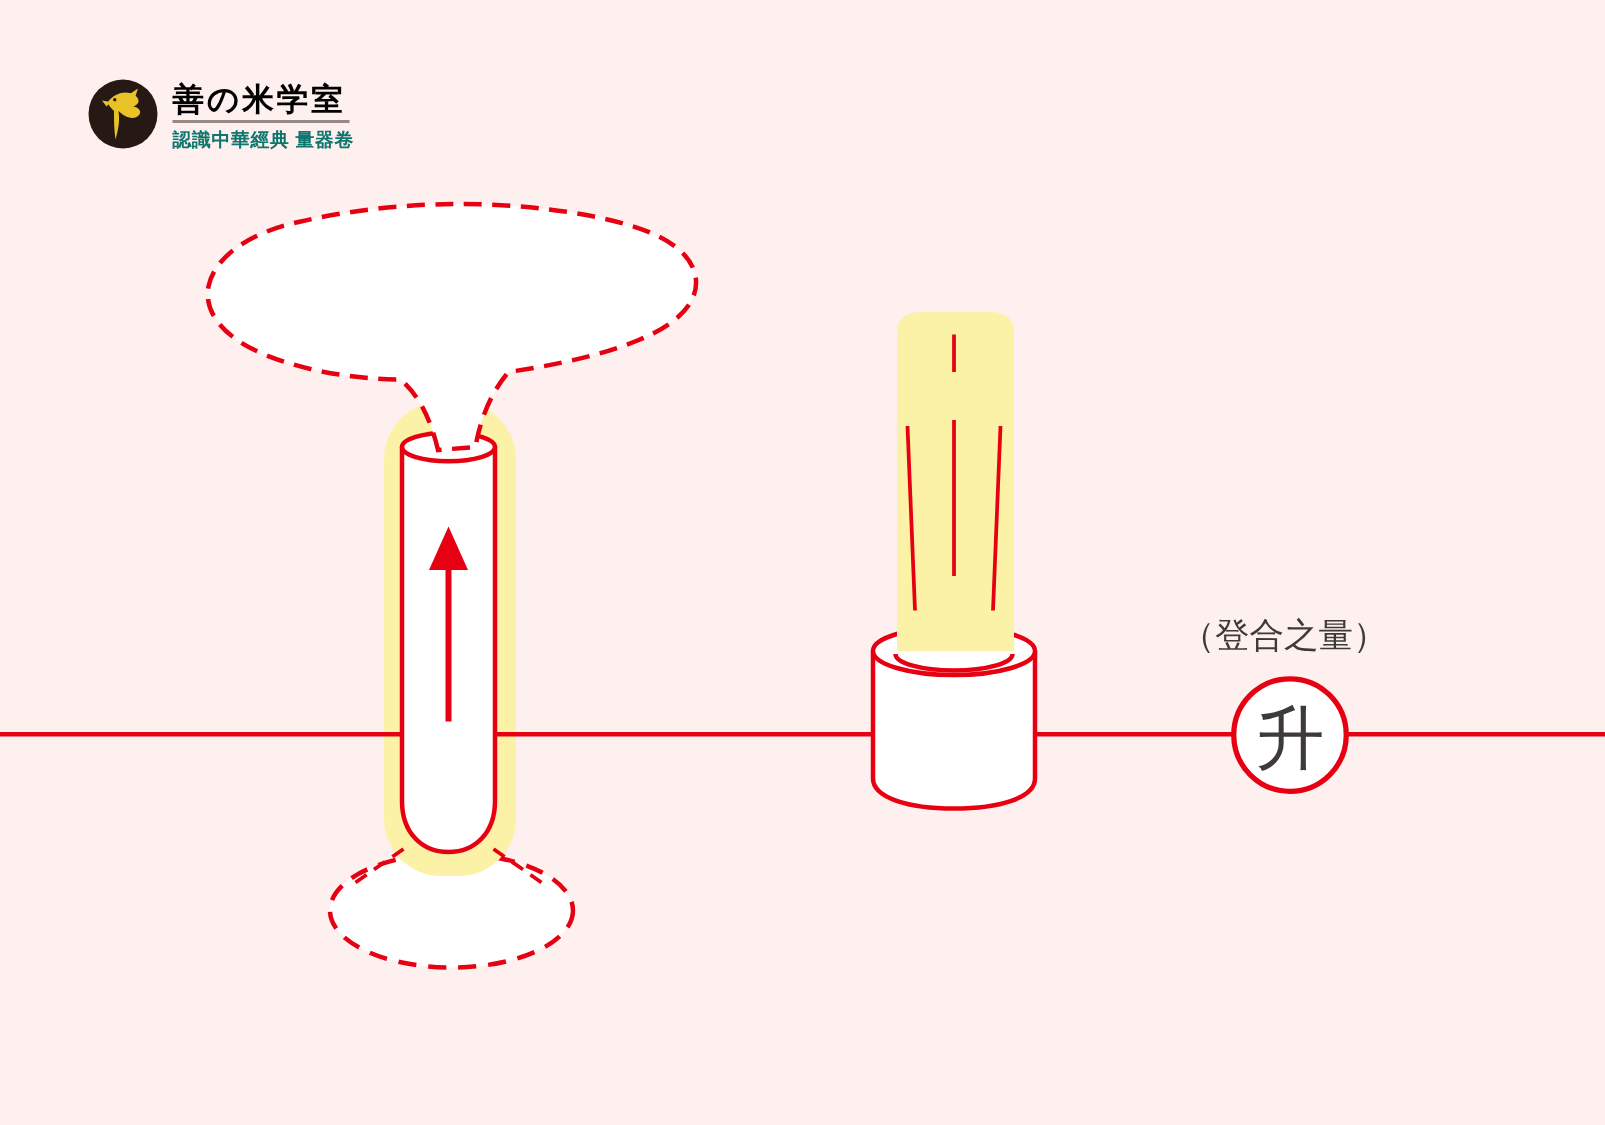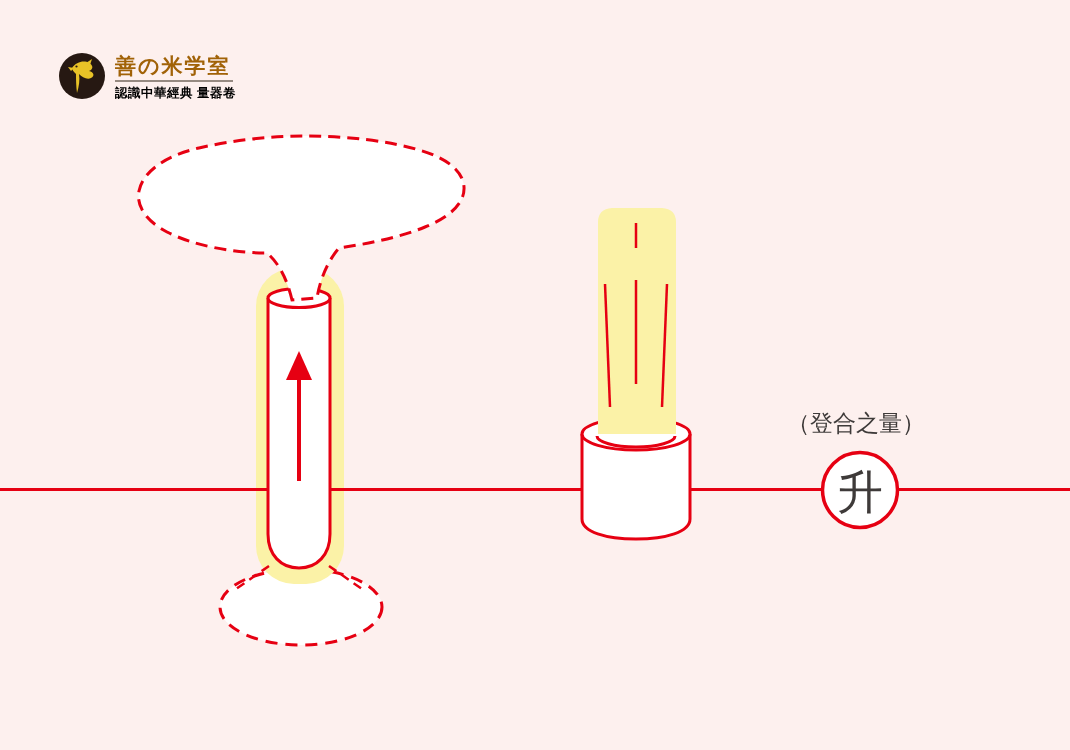--- a/index.html
+++ b/index.html
@@ -7,24 +7,24 @@
     position:relative;width:1070px;height:750px;overflow:hidden;
     background:#fdf0ee;
     font-family:"Liberation Sans",sans-serif;
   }
   .logo{position:absolute;left:59px;top:53px;display:flex;align-items:flex-start;gap:10px;}
   .logo-mark{width:46px;height:46px;border-radius:50%;background:#261812;
     display:flex;align-items:center;justify-content:center;flex:0 0 auto;}
   .logo-text{padding-top:1px;}
   .brand-title{
     font-family:"DejaVu Serif",serif;font-size:21px;font-weight:700;
-    color:#a16207;letter-spacing:2px;line-height:1.15;white-space:nowrap;
+    color:#000000;letter-spacing:2px;line-height:1.15;white-space:nowrap;
   }
   .brand-divider{height:2px;background:#968a82;width:118px;margin:2px 0 3px;}
-  .brand-subtitle{font-size:12.5px;font-weight:700;color:#000000;
+  .brand-subtitle{font-size:12.5px;font-weight:700;color:#0f766e;
     letter-spacing:0.5px;white-space:nowrap;}
   svg.diagram{position:absolute;left:0;top:0;width:1070px;height:750px;}
   .cjk-label{font-family:"Liberation Sans",sans-serif;font-size:23px;fill:#3e3a39;}
   .cjk-unit{font-family:"Liberation Sans",sans-serif;font-size:46px;fill:#3e3a39;}
 </style>
 </head>
 <body>
 
 <div class="page">
 

